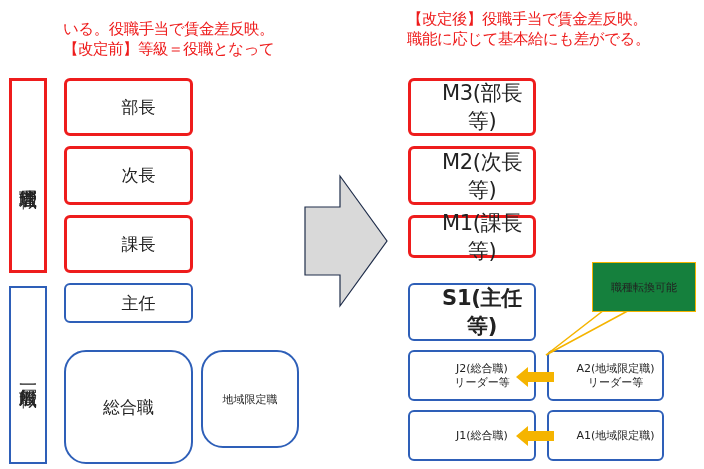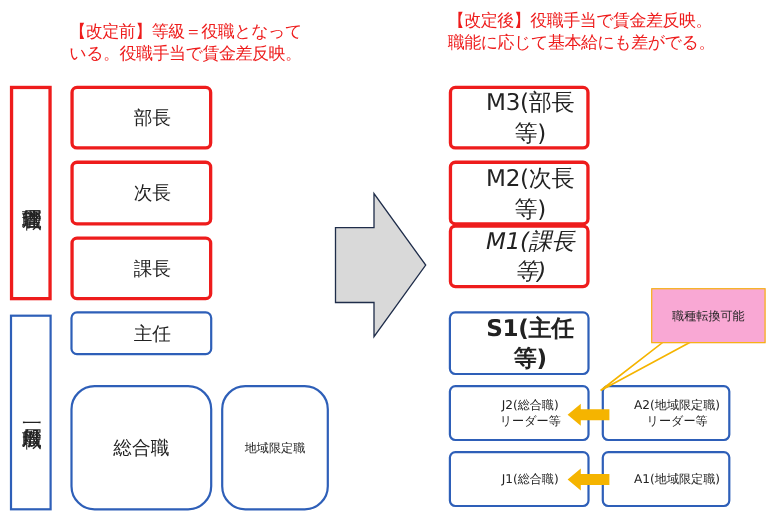--- a/index.html
+++ b/index.html
@@ -10,28 +10,28 @@
   .bracket span{writing-mode:vertical-rl;text-orientation:upright;font-size:18px;letter-spacing:0px;color:#222;}
   .red-b{border:3px solid #ee1c1c;}
   .blue-b{border:2.5px solid #2e5fb8;}
   .box{display:flex;align-items:center;justify-content:center;text-align:center;background:#fff;}
   .r14{border-radius:6px;padding-left:20px;}
   .r20{border-radius:22px;}
   .lbl-l{font-size:17px;}
   .lbl-m{font-size:21px;letter-spacing:-0.3px;}
   .lbl-s{font-size:11px;line-height:14px;}
   .lbl-xs{font-size:11px;}
-  .callout{border:1.5px solid #f5b400;background:#f9a8d4;display:flex;align-items:center;justify-content:center;font-size:11px;}
+  .callout{border:1.5px solid #f5b400;background:#15803d;display:flex;align-items:center;justify-content:center;font-size:11px;}
 </style>
 </head>
 <body>
 
 <div class="abs caption" style="left:63px;top:19px;">
+  <div>いる。役職手当で賃金差反映。</div>
   <div>【改定前】等級＝役職となって</div>
-  <div>いる。役職手当で賃金差反映。</div>
 </div>
 <div class="abs caption" style="left:407px;top:9px;">
   <div>【改定後】役職手当で賃金差反映。</div>
   <div>職能に応じて基本給にも差がでる。</div>
 </div>
 
 <div class="abs bracket red-b" style="left:9px;top:78px;width:38px;height:195px;">
   <span>管理職層</span>
 </div>
 <div class="abs bracket blue-b" style="left:9px;top:286px;width:38px;height:178px;">
@@ -46,35 +46,35 @@
 </div>
 <div class="abs box red-b r14" style="left:64px;top:215px;width:129px;height:58px;">
   <span class="lbl-l">課長</span>
 </div>
 <div class="abs box blue-b r14" style="left:64px;top:283px;width:129px;height:40px;">
   <span class="lbl-l">主任</span>
 </div>
 <div class="abs box blue-b r20" style="left:64px;top:350px;width:129px;height:114px;text-align:right;">
   <span class="lbl-l">総合職</span>
 </div>
-<div class="abs box blue-b r20" style="left:201px;top:350px;width:98px;height:114px;">
+<div class="abs box blue-b r20" style="left:201px;top:350px;width:98px;height:98px;">
   <span class="lbl-xs">地域限定職</span>
 </div>
 
 <svg class="abs" style="left:300px;top:170px;" width="92" height="142" viewBox="0 0 92 142">
   <polygon points="5,37 40,37 40,6 87,71 40,136 40,105 5,105" fill="#d9d9d9" stroke="#1f2d4a" stroke-width="1.2"></polygon>
 </svg>
 
 <div class="abs box red-b r14" style="left:408px;top:78px;width:128px;height:58px;">
   <span class="lbl-m">M3(部長等)</span>
 </div>
 <div class="abs box red-b r14" style="left:408px;top:146px;width:128px;height:59px;">
   <span class="lbl-m">M2(次長等)</span>
 </div>
-<div class="abs box red-b r14" style="left:408px;top:204px;width:128px;height:58px;font-style:italic;">
+<div class="abs box red-b r14" style="left:408px;top:215px;width:128px;height:43px;">
   <span class="lbl-m">M1(課長等)</span>
 </div>
 <div class="abs box blue-b r14" style="left:408px;top:283px;width:128px;height:58px;font-weight:bold;">
   <span class="lbl-m">S1(主任等)</span>
 </div>
 
 <div class="abs box blue-b r14" style="left:408px;top:350px;width:128px;height:51px;">
   <div class="lbl-s">
     <div>J2(総合職)</div>
     <div>リーダー等</div>

